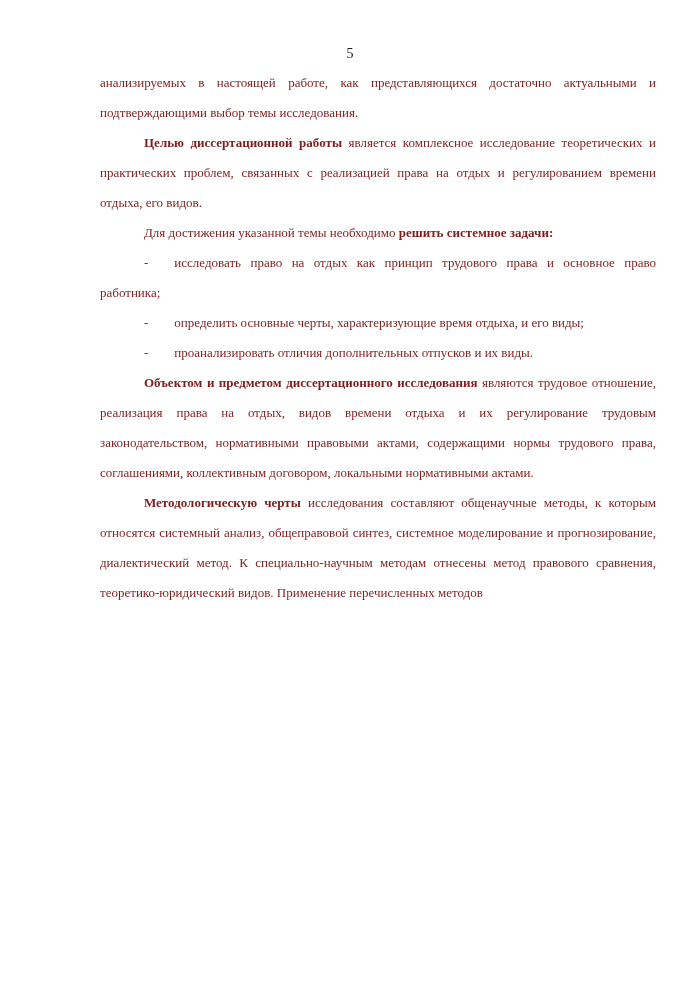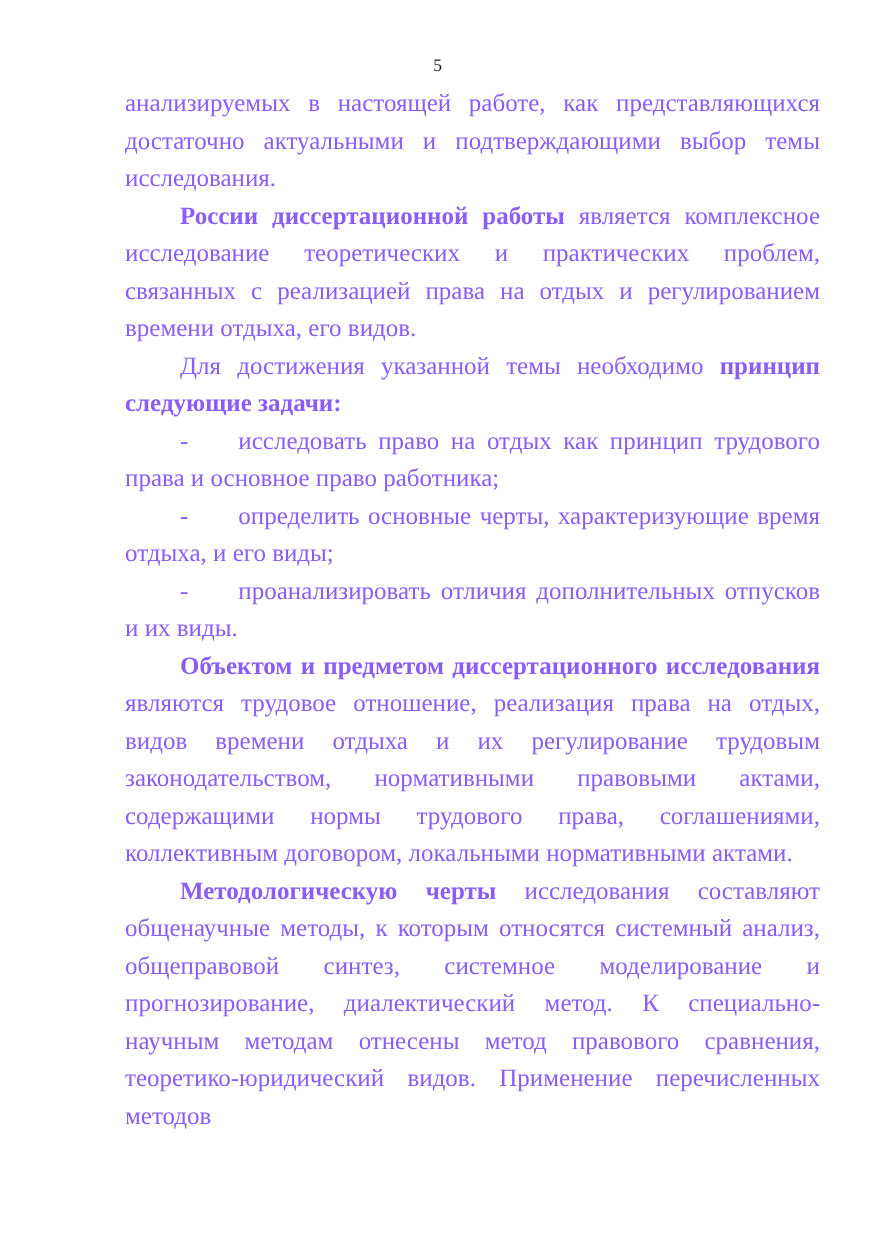--- a/index.html
+++ b/index.html
@@ -28,25 +28,25 @@
     color: #1a1a1a;
   }
   .content {
     position: absolute;
     top: 68px;
     left: 100px;
     width: 556px;
   }
   p {
     margin: 0 0 0 0;
-    font-size: 20px;
+    font-size: 13px;
     line-height: 30px;
     text-align: justify;
     text-justify: inter-word;
-    color: #8b5cf6;
+    color: #7f1d1d;
     hyphens: none;
   }
   p.indent {
     text-indent: 44px;
   }
   p.dash {
     text-indent: 44px;
   }
   .b {
     font-weight: bold;
@@ -58,22 +58,22 @@
 </style>
 </head>
 <body>
 
 <div class="page">
 
   <div class="page-number">5</div>
 
   <div class="content">
       <p class=""><span>анализируемых в настоящей работе, как представляющихся достаточно актуальными и подтверждающими выбор темы исследования.</span></p>
-      <p class="indent"><span class="b">России диссертационной работы</span><span> является комплексное исследование теоретических и практических проблем, связанных с реализацией права на отдых и регулированием времени отдыха, его видов.</span></p>
-      <p class="indent"><span>Для достижения указанной темы необходимо </span><span class="b">принцип следующие задачи:</span></p>
+      <p class="indent"><span class="b">Целью диссертационной работы</span><span> является комплексное исследование теоретических и практических проблем, связанных с реализацией права на отдых и регулированием времени отдыха, его видов.</span></p>
+      <p class="indent"><span>Для достижения указанной темы необходимо </span><span class="b">решить системное задачи:</span></p>
       <p class="dash"><span>-</span><span>  </span><span>исследовать право на отдых как принцип трудового права и основное право работника;</span></p>
       <p class="dash"><span>-</span><span>  </span><span>определить основные черты, характеризующие время отдыха, и его виды;</span></p>
       <p class="dash"><span>-</span><span>  </span><span>проанализировать отличия дополнительных отпусков и их виды.</span></p>
       <p class="indent"><span class="b">Объектом и предметом диссертационного исследования</span><span> являются трудовое отношение, реализация права на отдых, видов времени отдыха и их регулирование трудовым законодательством, нормативными правовыми актами, содержащими нормы трудового права, соглашениями, коллективным договором, локальными нормативными актами.</span></p>
       <p class="indent"><span class="b">Методологическую черты</span><span> исследования составляют общенаучные методы, к которым относятся системный анализ, общеправовой синтез, системное моделирование и прогнозирование, диалектический метод. К специально-научным методам отнесены метод правового сравнения, теоретико-юридический видов. Применение перечисленных методов</span></p>
     </div>
 
 </div>
 
 </body></html>

